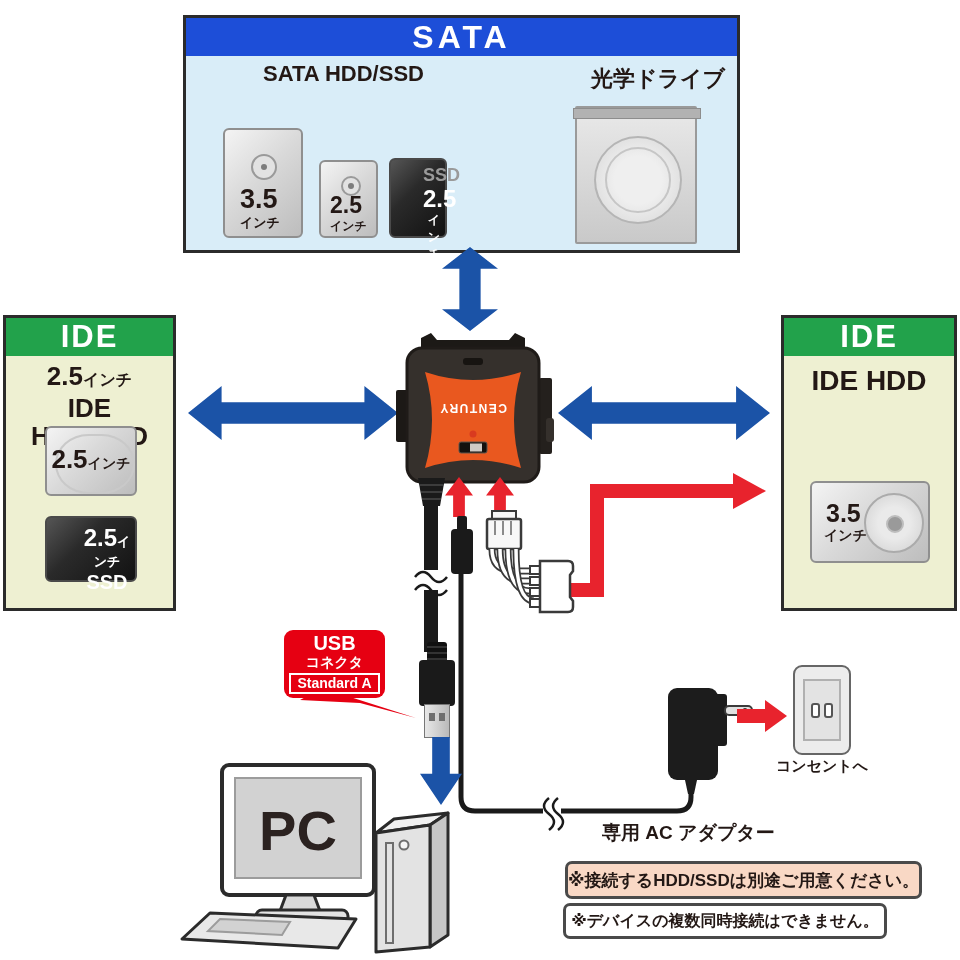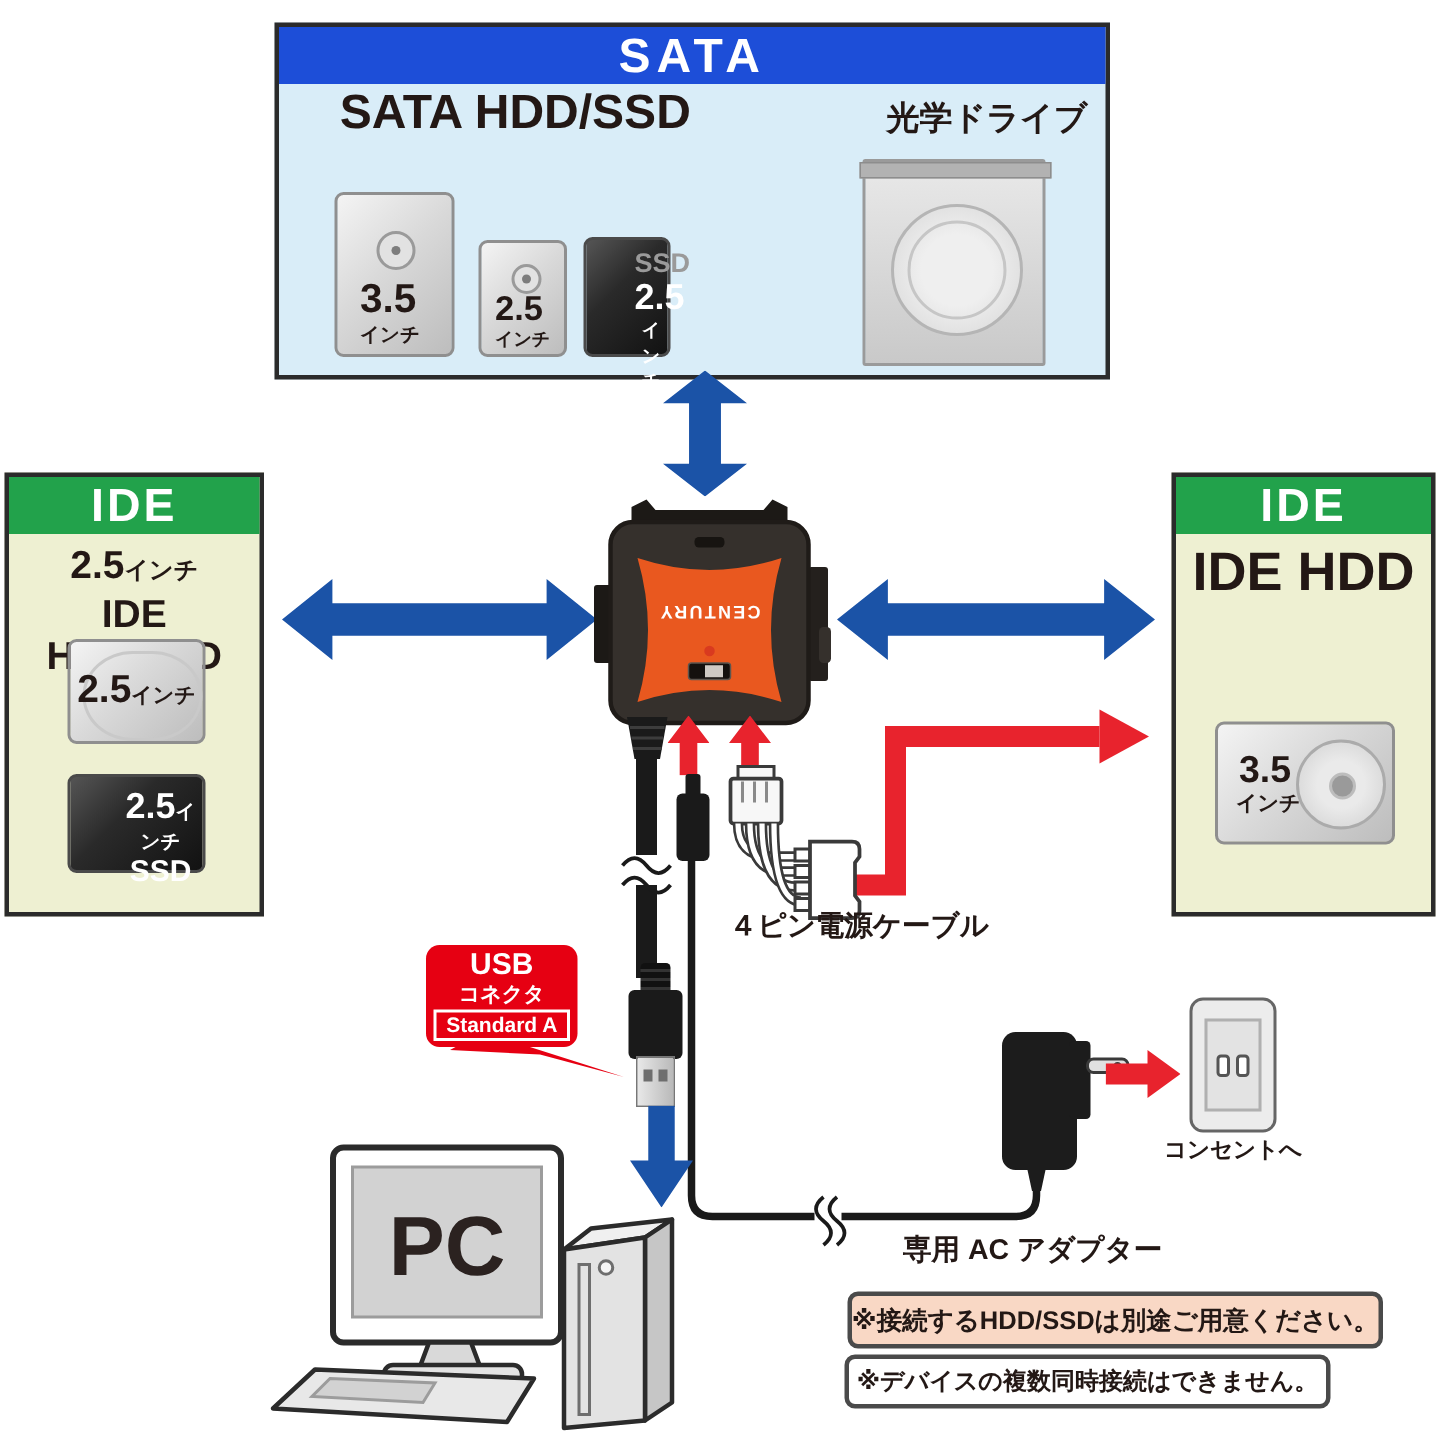--- a/index.html
+++ b/index.html
@@ -32,21 +32,21 @@
 </head>
 <body>
 
 <div id="stage">
 
   <div class="abs box" style="left:183px;top:15px;width:557px;height:238px;background:#d9edf8;">
     <div class="box-header" style="height:38px;background:#1d4ed8;font-size:32px;letter-spacing:4px;">
         <span>SATA</span>
       </div>
     <div class="abs ctr" style="left:25px;top:42px;width:265px;line-height:28px;">
-      <div class="bold" style="font-size:32px;text-align:center;">SATA HDD/SSD</div>
+      <div class="bold" style="font-size:22px;text-align:center;">SATA HDD/SSD</div>
     </div>
     <div class="abs ctr bold" style="left:382px;top:46px;width:180px;font-size:22px;">光学ドライブ</div>
 
     <div class="hdd-silver" style="left:37px;top:110px;width:80px;height:110px;">
       <div class="spindle" style="left:26px;top:24px;width:22px;height:22px;"></div>
       <div class="abs bold" style="left:15px;top:54px;font-size:27px;">3.5</div>
       <div class="abs bold" style="left:15px;top:84px;font-size:13px;">インチ</div>
     </div>
 
     <div class="hdd-silver" style="left:133px;top:142px;width:59px;height:78px;">
@@ -87,21 +87,21 @@
       <div style="margin-top:6px;"><span class="bold" style="font-size:24px;">2.5</span><span class="bold" style="font-size:13px;">インチ</span></div>
       <div class="bold" style="font-size:20px;line-height:22px;">SSD</div>
     </div>
   </div>
 
   <div class="abs box" style="left:781px;top:315px;width:176px;height:296px;background:#eef0d2;">
     <div class="box-header" style="height:38px;background:#22a24b;font-size:31px;letter-spacing:2px;">
         <span>IDE</span>
       </div>
     <div class="ctr" style="margin-top:10px;line-height:29px;">
-      <div class="bold" style="font-size:36px;">IDE HDD</div>
+      <div class="bold" style="font-size:28px;">IDE HDD</div>
     </div>
 
     <div class="hdd-silver" style="left:26px;top:163px;width:120px;height:82px;">
       <div class="abs" style="left:52px;top:10px;width:56px;height:56px;border-radius:50%;border:2px solid #ababab;background:radial-gradient(circle,#eaeaea 40%,#cfcfcf 100%);"></div>
       <div class="abs" style="left:74px;top:32px;width:14px;height:14px;border-radius:50%;background:#9a9a9a;border:2px solid #bdbdbd;"></div>
       <div class="abs bold" style="left:14px;top:16px;font-size:25px;">3.5</div>
       <div class="abs bold" style="left:12px;top:44px;font-size:14px;">インチ</div>
     </div>
   </div>
 
@@ -175,21 +175,20 @@
     <path d="M 38,44 Q 38,96 56,96" stroke="#ffffff" stroke-width="3.5" fill="none"></path>
 
     <rect x="52" y="61" width="10" height="8" fill="#fff" stroke="#3a3a3a" stroke-width="2"></rect>
     <rect x="52" y="72" width="10" height="8" fill="#fff" stroke="#3a3a3a" stroke-width="2"></rect>
     <rect x="52" y="83" width="10" height="8" fill="#fff" stroke="#3a3a3a" stroke-width="2"></rect>
     <rect x="52" y="94" width="10" height="8" fill="#fff" stroke="#3a3a3a" stroke-width="2"></rect>
     <path d="M 62,56 H 90 Q 95,56 95,61 V 66 L 92,70 V 92 L 95,96 V 102 Q 95,107 90,107 H 62 Z" fill="#ffffff" stroke="#3a3a3a" stroke-width="2.5"></path>
   </svg>
 
   <div class="abs" style="left:486px;top:606px;line-height:23px;">
-    <div class="bold" style="font-size:19px;">４ピン電源ケーブル</div>
   </div>
 
   <div class="abs ctr" style="left:284px;top:630px;width:101px;height:68px;background:#e60012;border-radius:9px;color:#fff;">
     <div class="bold" style="margin-top:3px;font-size:20px;line-height:21px;">USB</div>
     <div class="bold" style="font-size:14px;line-height:16px;">コネクタ</div>
     <div class="bold" style="margin:3px 5px 0;border:2px solid #fff;font-size:14px;line-height:17px;">Standard A</div>
   </div>
 
   <div class="abs" style="left:419px;top:642px;width:36px;height:96px;">
     <div class="abs" style="left:8px;top:0;width:20px;height:22px;background:repeating-linear-gradient(180deg,#111 0 4px,#333 4px 6px);border-radius:3px;"></div>

